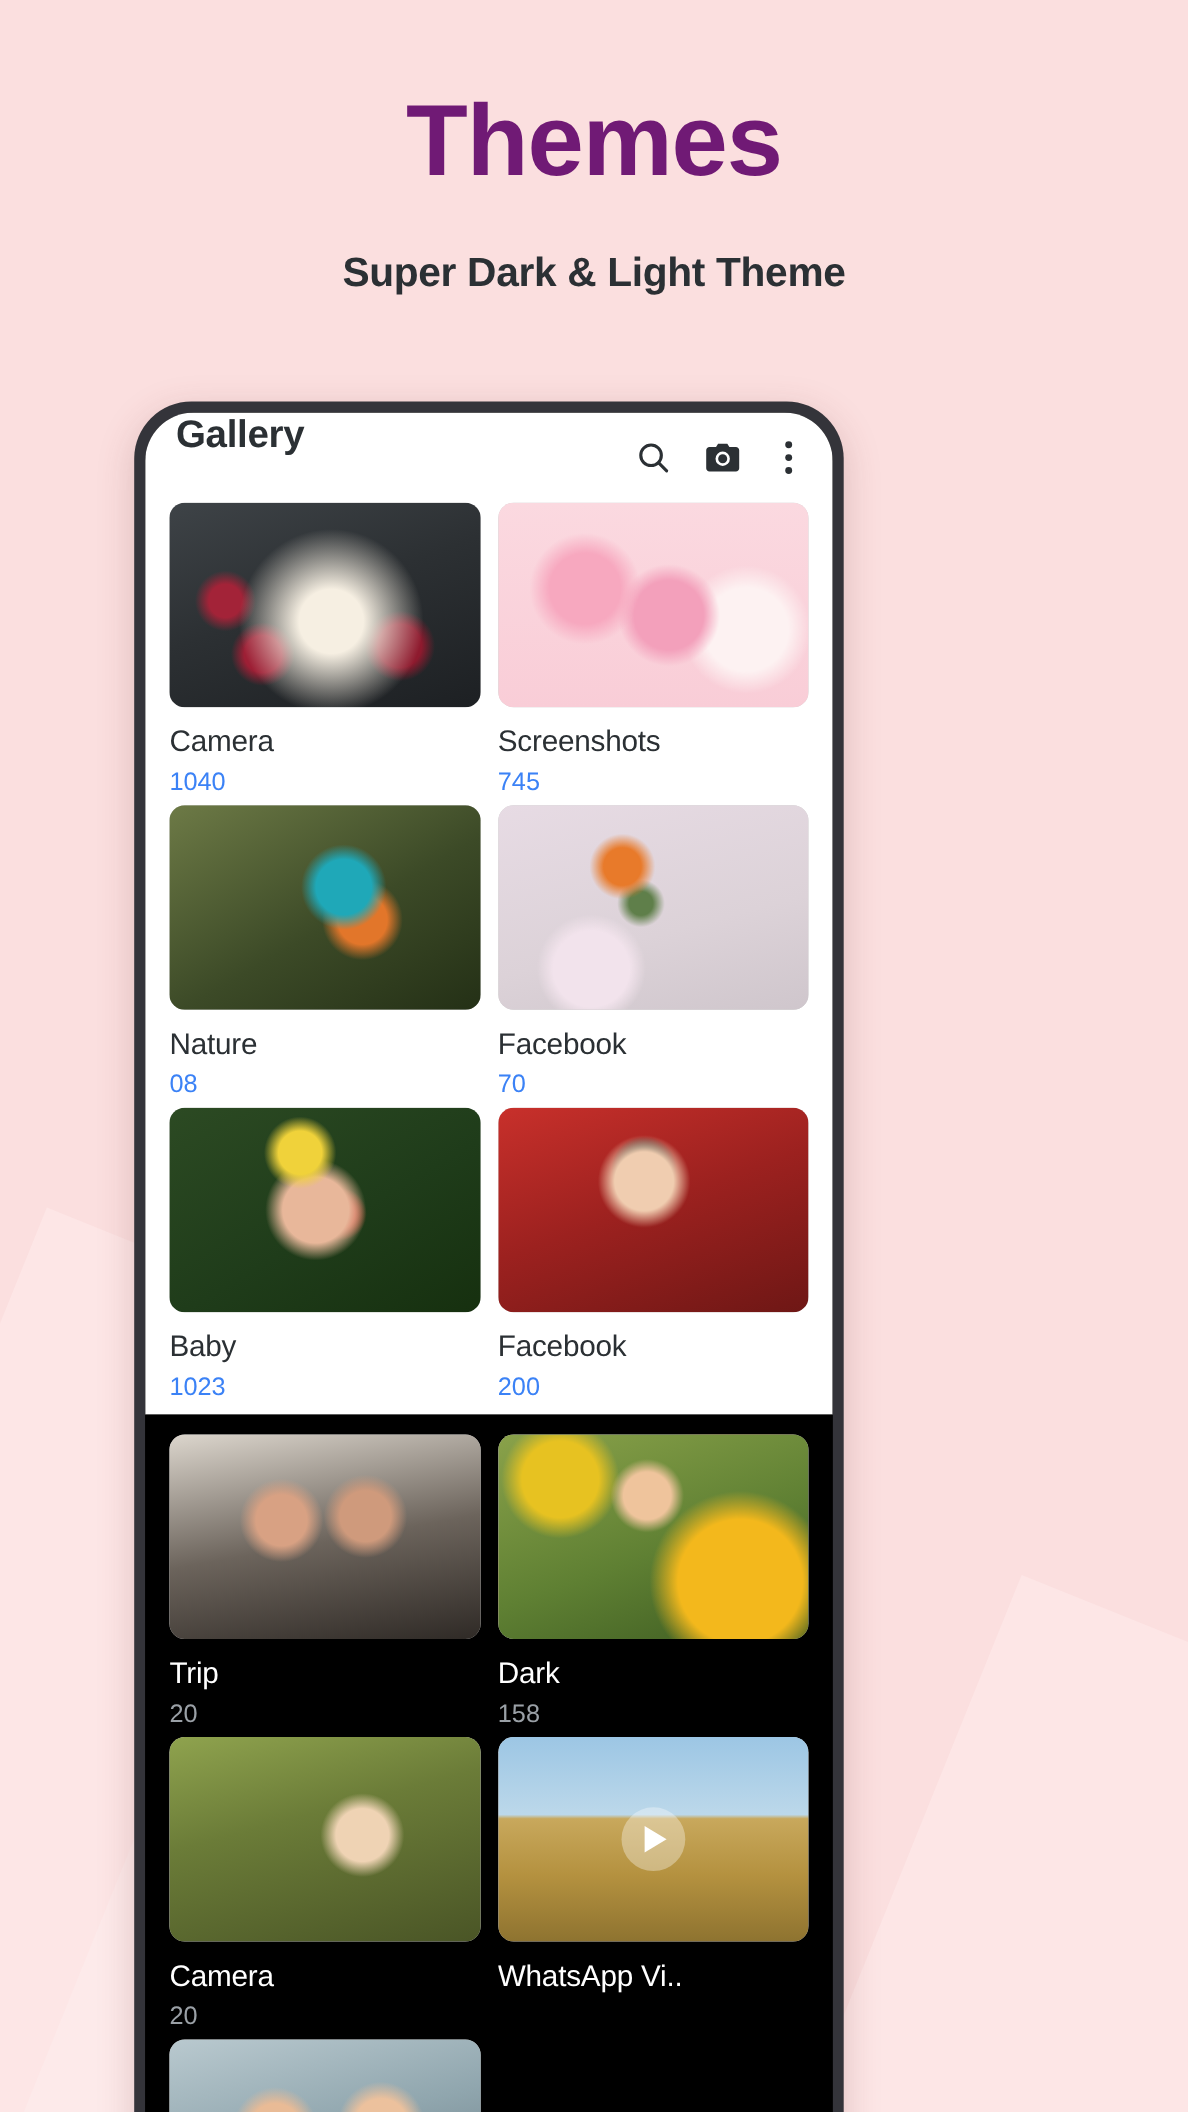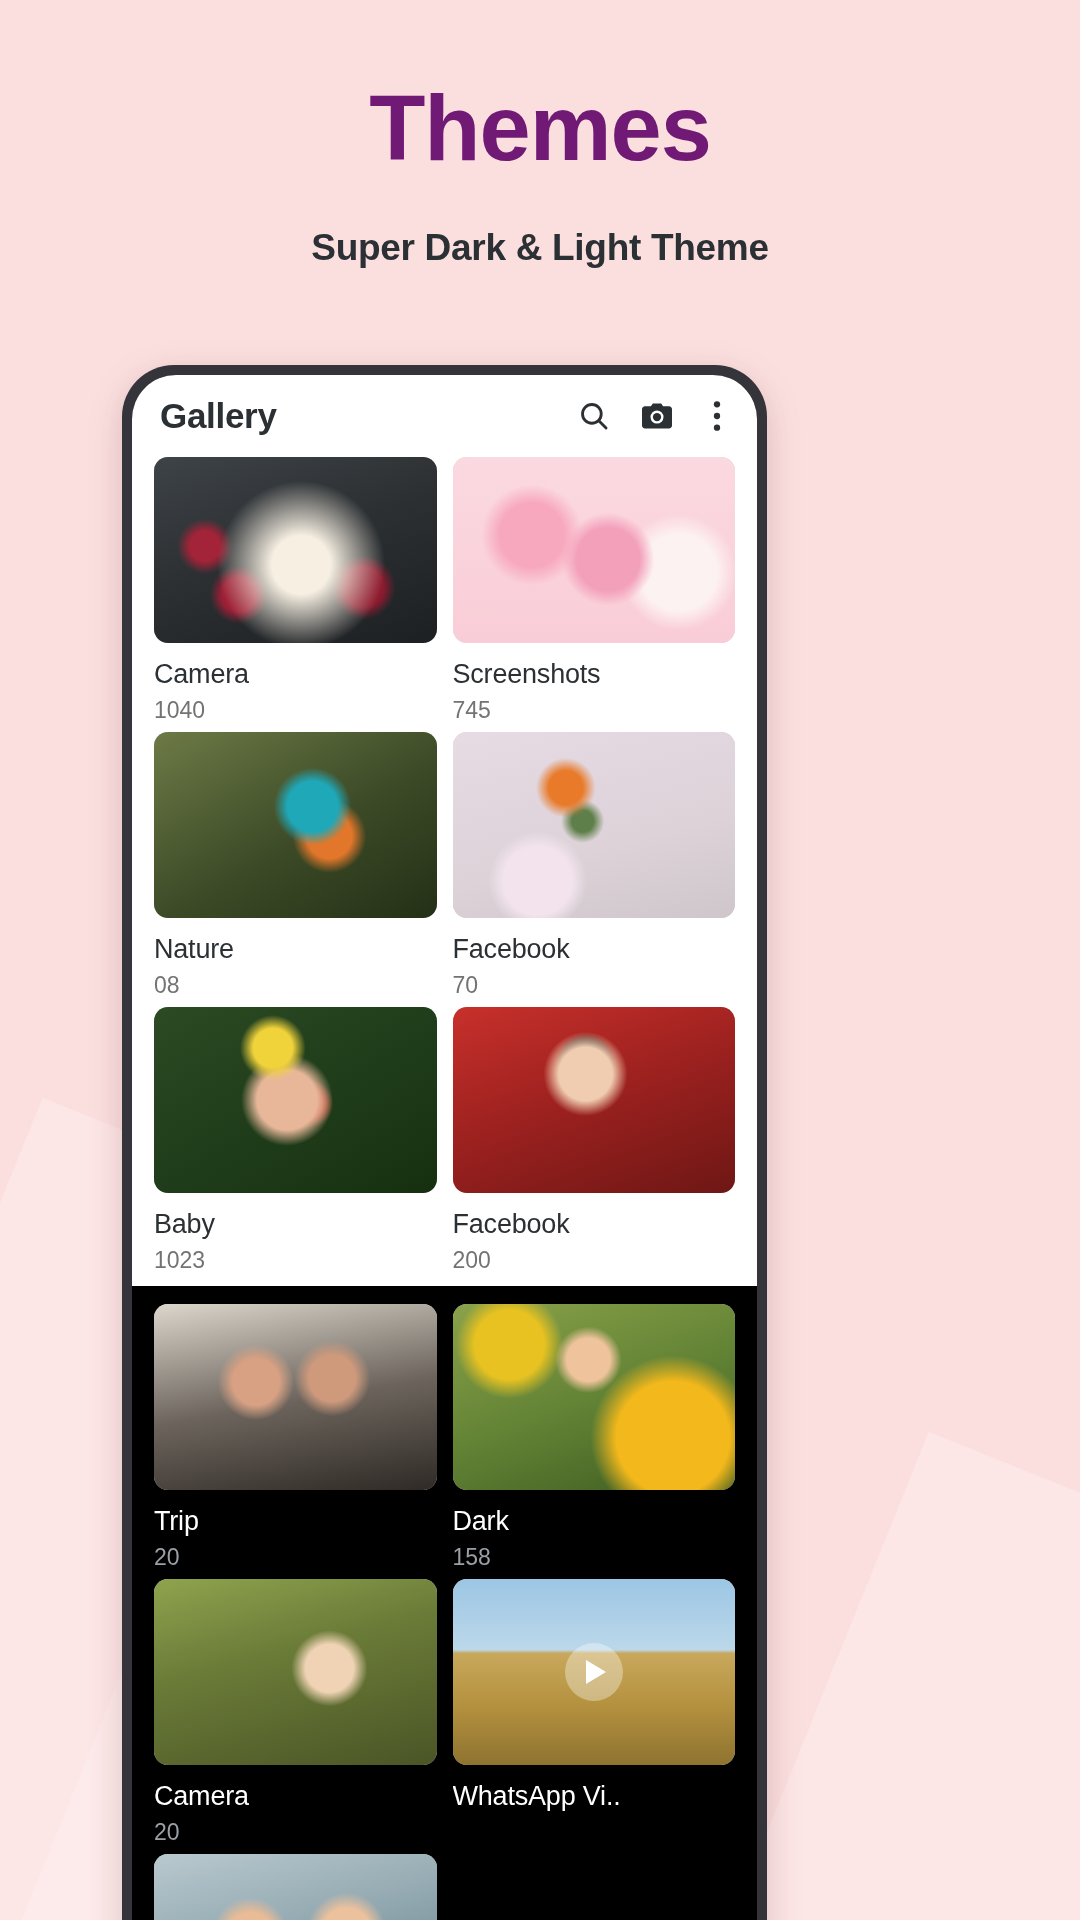--- a/index.html
+++ b/index.html
@@ -72,21 +72,20 @@
   }
 
   
   .theme-light {
     background:#ffffff;
     padding:0 0 4px 0;
   }
 
   .app-header {
     display:flex;
-    align-items:center;
     height:82px;
     padding:0 26px 0 28px;
   }
   .app-title {
     font-size:35px;
     font-weight:bold;
     color:#2b3034;
     flex:1;
     letter-spacing:-.3px;
   }
@@ -114,21 +113,21 @@
     margin-top:16px;
     font-size:27px;
     color:#2b3034;
     white-space:nowrap;
     overflow:hidden;
     letter-spacing:-.2px;
   }
   .album-count {
     margin-top:7px;
     font-size:23px;
-    color:#737373;
+    color:#3b82f6;
   }
   .theme-dark { background:#000; padding-top:18px; }
   .theme-dark .album-name { color:#ffffff; }
   .theme-dark .album-count { color:#9aa0a6; }
 
   
   .play-badge {
     position:absolute;
     left:50%; top:50%;
     transform:translate(-50%,-50%);

